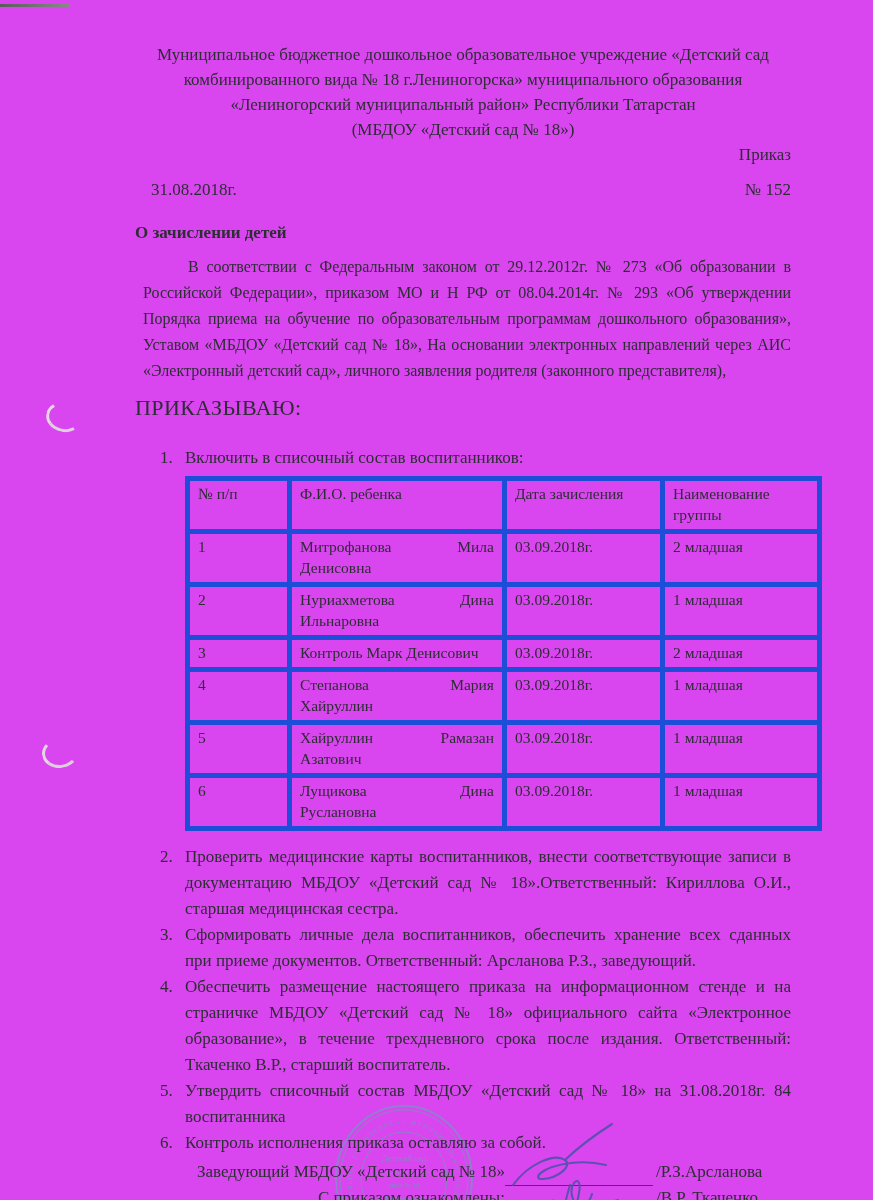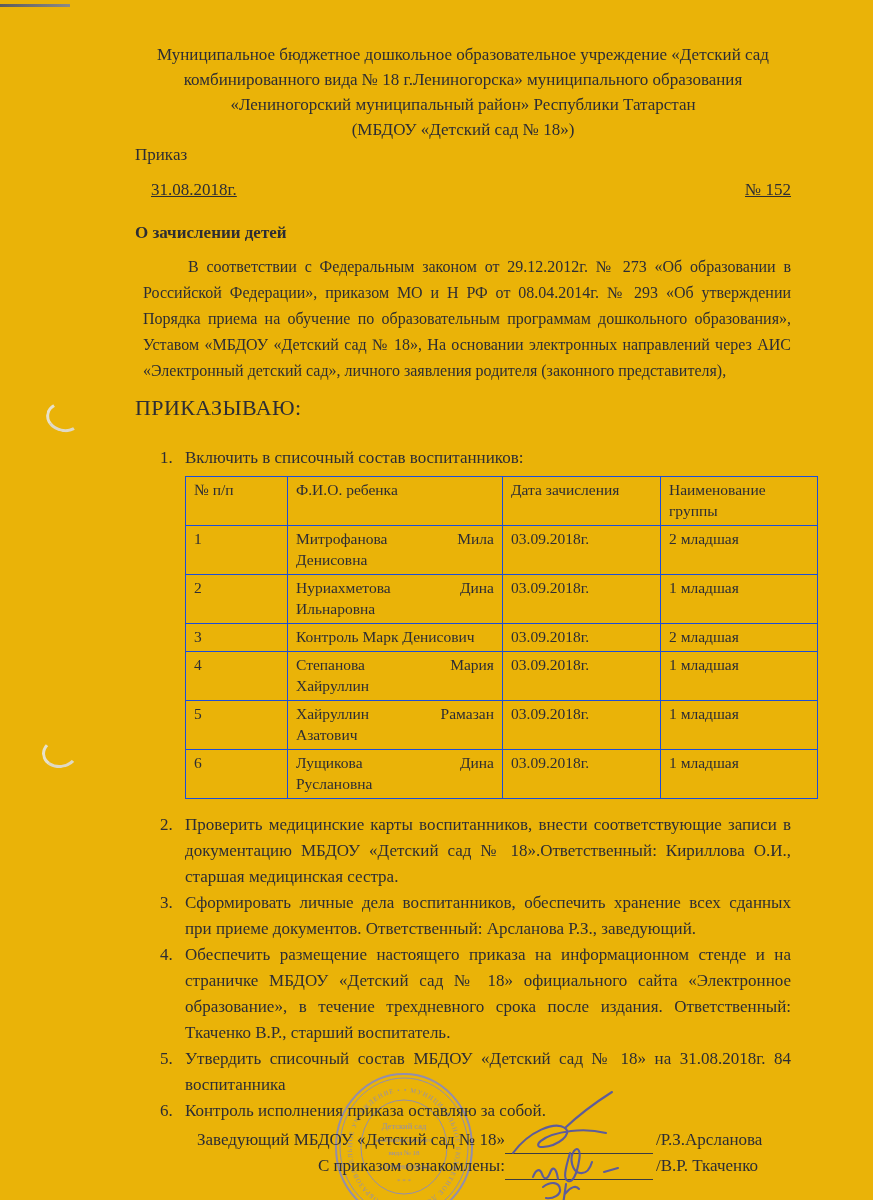--- a/index.html
+++ b/index.html
@@ -1,18 +1,18 @@
 <!DOCTYPE html>
 <html><head>
 <meta charset="utf-8">
 <style>
   html,body{margin:0;padding:0;background:#d9d9d5;}
   .page{
     position:relative; width:873px; height:1200px; margin:0 auto;
-    background:#eab308; overflow:hidden;
+    background:#d946ef; overflow:hidden;
     font-family:"Liberation Serif","DejaVu Serif",serif;
     color:#2d2d34;
   }
   
   .scan-top-line{
     position:absolute; top:5px; left:0; width:605px; height:2px; z-index:0;
     background:linear-gradient(to right,#77777a 0%,#9a9a98 35%,#c2c2bе 65%,rgba(251,251,248,0) 100%);
     transform:rotate(-0.25deg); transform-origin:left center;
   }
   .scan-top-tip{
@@ -22,33 +22,33 @@
   .mark-a,.mark-b{
     position:absolute; width:30px; height:24px; z-index:0;
     border:3px solid transparent; border-bottom-color:#dededa; border-left-color:#e7e7e1;
     border-radius:50%; opacity:.9;
   }
   .mark-a{left:46px; top:402px; transform:rotate(12deg);}
   .mark-b{left:42px; top:738px; transform:rotate(-6deg);}
   
   .content{position:absolute; left:135px; top:0; width:656px; z-index:1;}
   .org-header{margin-top:42px; text-align:center; font-size:17px; line-height:25px;}
-  .doc-type{text-align:left; font-size:17px; line-height:25px;}
-  .date-row{display:flex; justify-content:space-between; margin-top:13px; font-size:17px; padding-left:16px;text-decoration:underline;}
+  .doc-type{text-align:right; font-size:17px; line-height:25px;}
+  .date-row{display:flex; justify-content:space-between; margin-top:13px; font-size:17px; padding-left:16px;}
   .subject{margin-top:20px; font-weight:bold; font-size:17px; line-height:26px;}
   .preamble{margin:8px 0 0 8px; font-size:16px; line-height:26px; text-align:justify; text-indent:45px;}
   .resolution{margin-top:11px; font-size:22px; line-height:26px; letter-spacing:.4px;}
   ol.items{list-style:none; margin:24px 0 0 0; padding:0 0 0 25px; font-size:17px; line-height:26px;}
   ol.items li{display:flex;}
   .li-num{flex:0 0 25px;}
   .li-body{flex:1; min-width:0; text-align:justify;}
   
   table.roster{border-collapse:collapse; table-layout:fixed; margin:5px 0 13px 0; width:632px; font-size:15.5px;}
   table.roster th, table.roster td{
-    border:1px solid #1d4ed8; padding:2px 8px 4px 8px; vertical-align:top;
+    border:5px solid #1d4ed8; padding:2px 8px 4px 8px; vertical-align:top;
     font-weight:normal; text-align:left; line-height:21px; overflow:hidden;
   }
   .nm{display:flex; justify-content:space-between;}
   
   .sig-block{position:relative; margin-top:3px; text-align:left;}
   .sig-row{display:flex; align-items:center; height:26px; position:relative; z-index:1;}
   .sig-label{flex:0 0 320px; text-align:right; white-space:nowrap;}
   .sig-line{flex:0 0 148px; border-bottom:1.5px solid #3c3c44; height:100%;}
   .sig-name{flex:1; padding-left:3px; white-space:nowrap;}
   .stamp{position:absolute; left:148px; top:-56px; width:142px; height:152px; z-index:-1; opacity:.85;}

